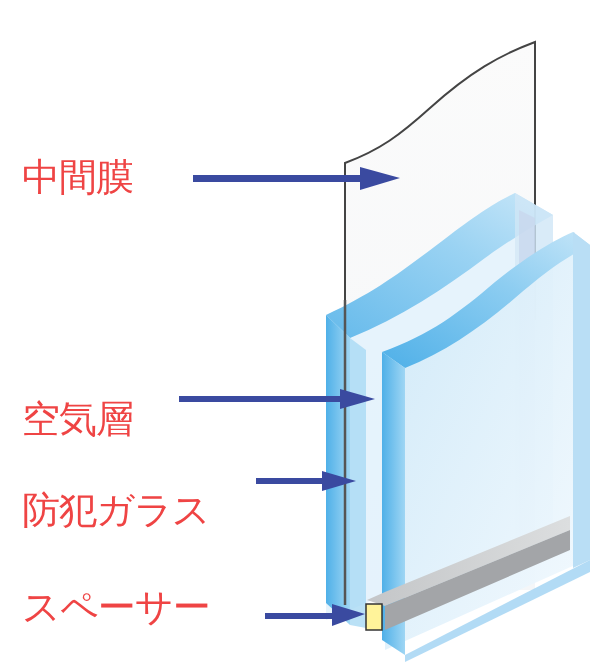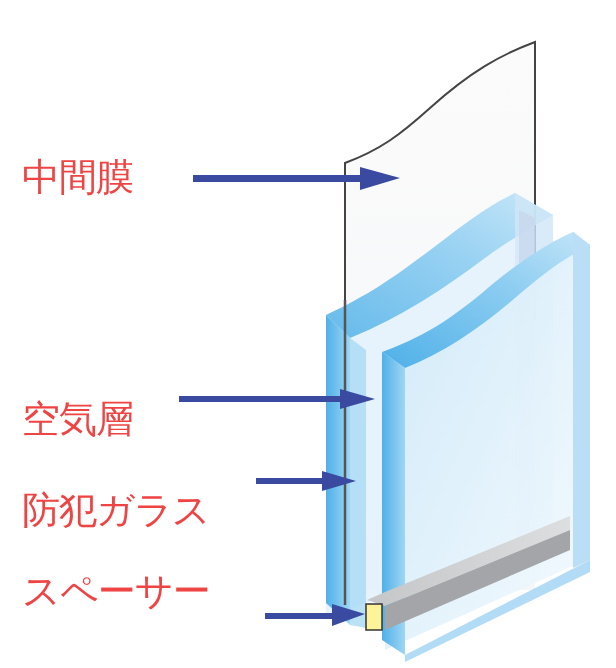--- a/index.html
+++ b/index.html
@@ -98,13 +98,13 @@
   </g>
   <g>
     <rect x="265" y="613" width="85" height="6" fill="#3a4aa0"></rect>
     <polygon points="332,604 365,614 332,626" fill="#3a4aa0"></polygon>
   </g>
 </svg>
 
 <div class="label" style="left:22px; top:158px;">中間膜</div>
 <div class="label" style="left:22px; top:400px;">空気層</div>
 <div class="label" style="left:22px; top:462px;margin-top:29px;">防犯ガラス</div>
-<div class="label" style="left:22px; top:572px;text-align:center;">スペーサー</div>
+<div class="label" style="left:22px; top:588px;text-align:center;">スペーサー</div>
 
 </body></html>

